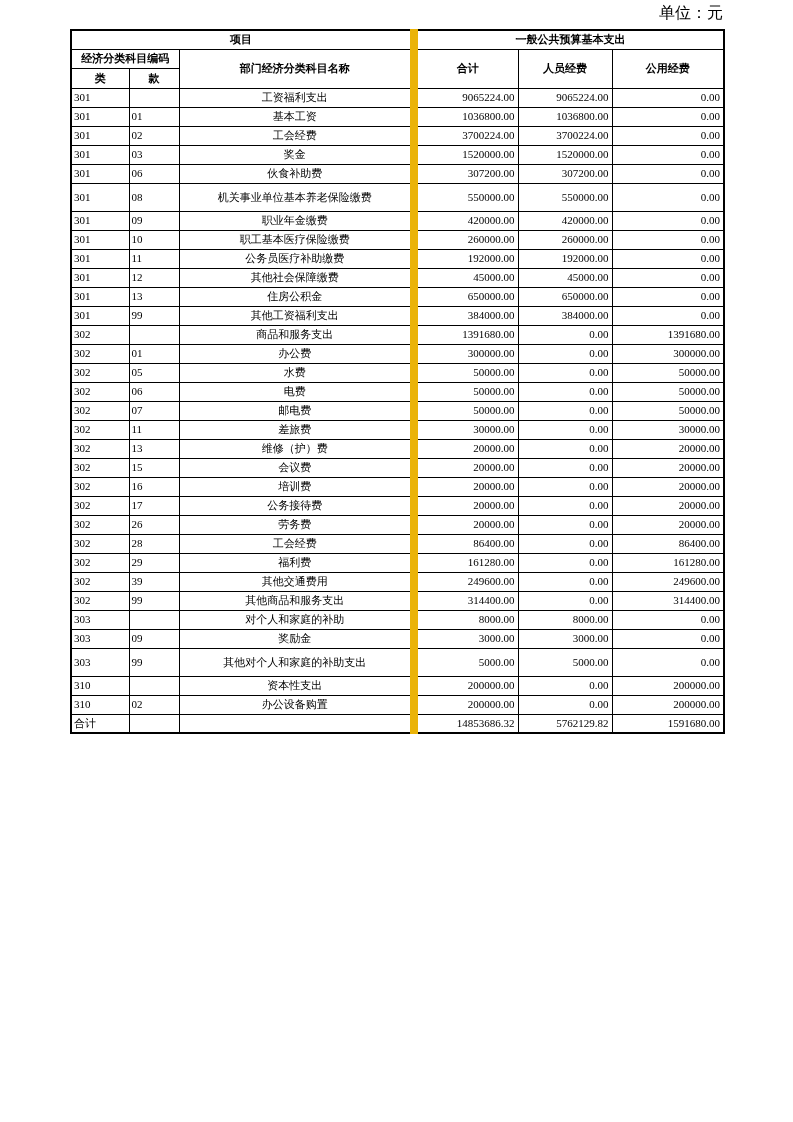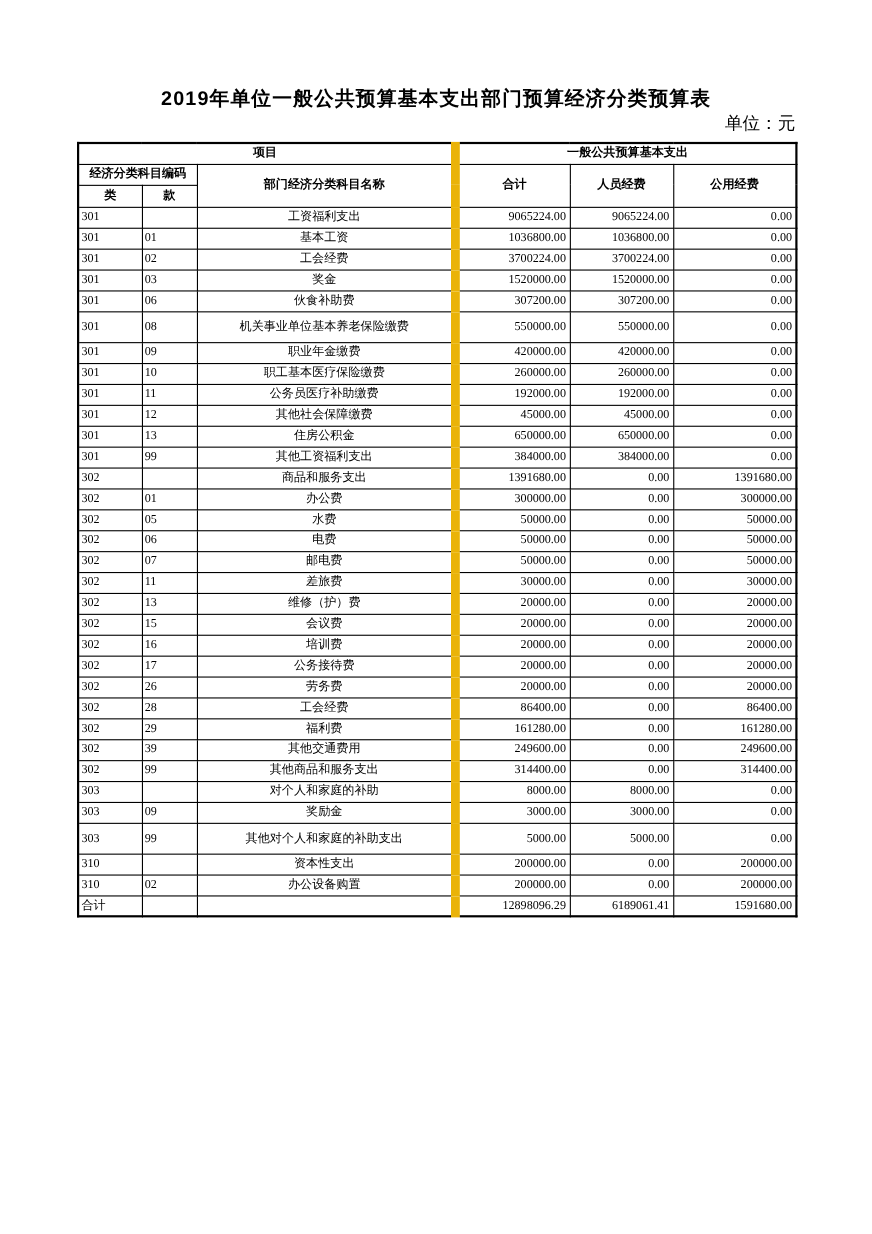--- a/index.html
+++ b/index.html
@@ -68,21 +68,20 @@
   .budget-table th.name-h { text-align: center; }
   .budget-table td.code { text-align: left; padding-left: 2px; }
   .budget-table td.name { text-align: center; }
   .budget-table td.num { text-align: right; }
 </style>
 </head>
 <body>
 
 <div class="page">
 
-  <h1 class="doc-title">2019年单位一般公共预算基本支出部门预算经济分类预算表</h1>
 
   <div class="unit-label">单位：元</div>
 
   <table class="budget-table">
     <colgroup>
       <col style="width:58px">
       <col style="width:50px">
       <col style="width:235px">
       <col style="width:104px">
       <col style="width:94px">
@@ -359,20 +358,20 @@
     <td class="code">02</td>
     <td class="name">办公设备购置</td>
     <td class="num sep">200000.00</td>
     <td class="num">0.00</td>
     <td class="num">200000.00</td>
   </tr>
         <tr class="total-row">
     <td class="code">合计</td>
     <td class="code"></td>
     <td class="name"></td>
-    <td class="num sep">12898096.29</td>
-    <td class="num">6189061.41</td>
+    <td class="num sep">14853686.32</td>
+    <td class="num">5762129.82</td>
     <td class="num">1591680.00</td>
   </tr>
       </tbody>
   </table>
 
 </div>
 
 </body></html>

